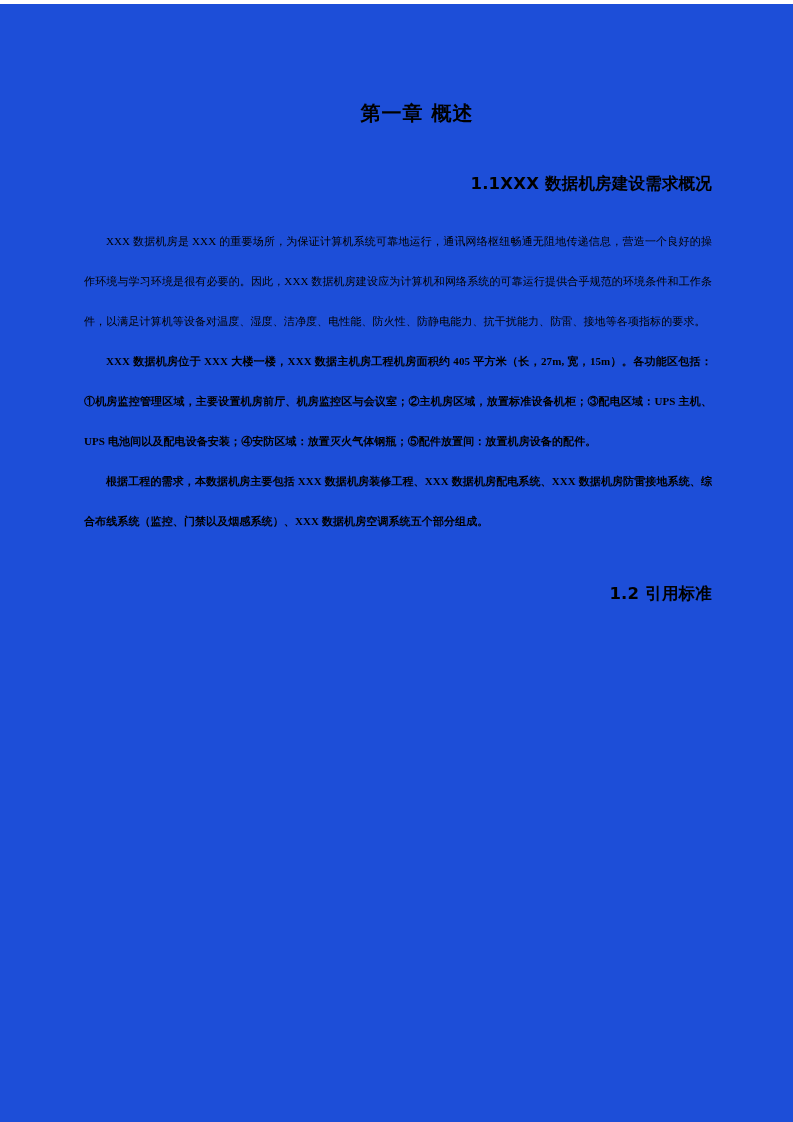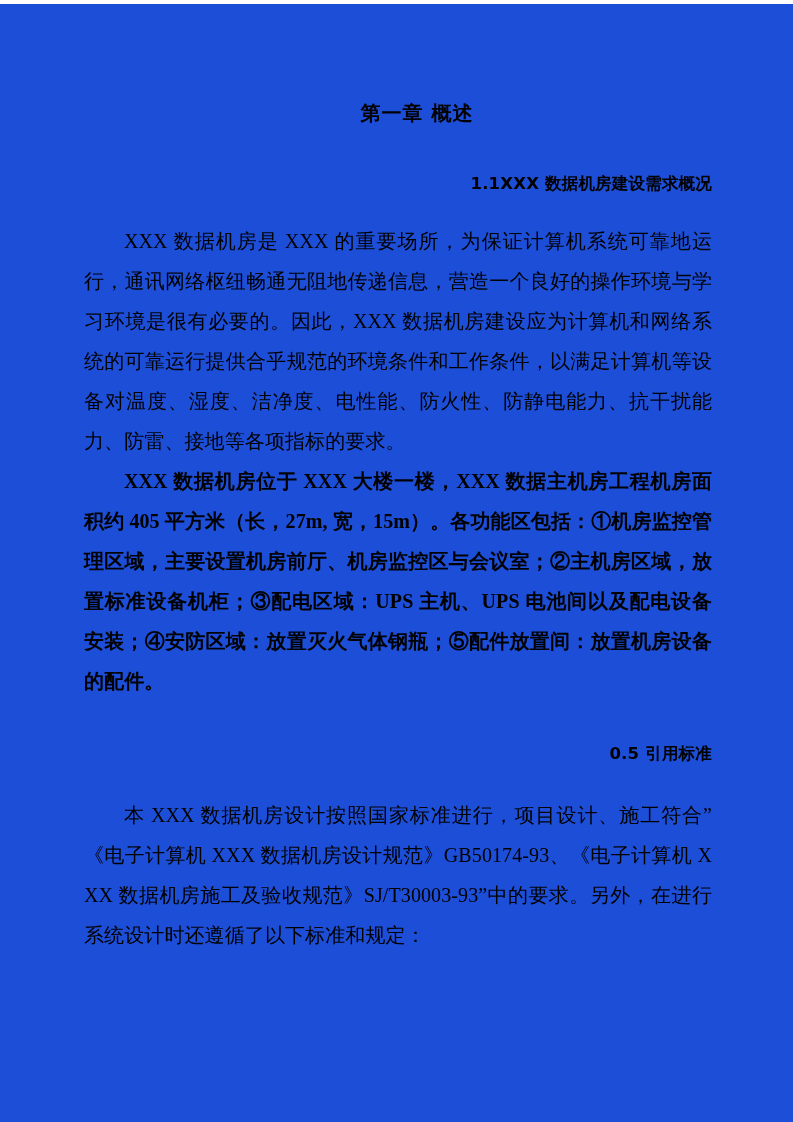--- a/index.html
+++ b/index.html
@@ -43,21 +43,21 @@
     letter-spacing: 0.2px;
     margin: 0 0 26px 0;
     text-align: right;
   }
   .section-heading.second {
     margin-top: 42px;
     margin-bottom: 30px;
   }
   p.body-par {
     font-family: "Liberation Serif", "DejaVu Serif", serif;
-    font-size: 20px;
+    font-size: 11px;
     line-height: 40px;
     margin: 0 0 0 0;
     text-align: justify;
     text-justify: inter-ideograph;
     text-indent: 2em;
     letter-spacing: 0.1px;
     word-break: break-all;
   }
   p.body-par + p.body-par {
     margin-top: 0;
@@ -71,19 +71,19 @@
   <div class="content">
 
     <h1 class="doc-title">第一章  概述</h1>
 
     <h2 class="section-heading">1.1XXX 数据机房建设需求概况</h2>
 
     <p class="body-par">XXX 数据机房是 XXX 的重要场所，为保证计算机系统可靠地运行，通讯网络枢纽畅通无阻地传递信息，营造一个良好的操作环境与学习环境是很有必要的。因此，XXX 数据机房建设应为计算机和网络系统的可靠运行提供合乎规范的环境条件和工作条件，以满足计算机等设备对温度、湿度、洁净度、电性能、防火性、防静电能力、抗干扰能力、防雷、接地等各项指标的要求。</p>
 
     <p class="body-par">XXX 数据机房位于 XXX 大楼一楼，XXX 数据主机房工程机房面积约 405 平方米（长，27m, 宽，15m）。各功能区包括：①机房监控管理区域，主要设置机房前厅、机房监控区与会议室；②主机房区域，放置标准设备机柜；③配电区域：UPS 主机、UPS 电池间以及配电设备安装；④安防区域：放置灭火气体钢瓶；⑤配件放置间：放置机房设备的配件。</p>
 
+    <p class="body-par">根据工程的需求，本数据机房主要包括 XXX 数据机房装修工程、XXX 数据机房配电系统、XXX 数据机房防雷接地系统、综合布线系统（监控、门禁以及烟感系统）、XXX 数据机房空调系统五个部分组成。</p>
 
-    <h2 class="section-heading second">0.5 引用标准</h2>
+    <h2 class="section-heading second">1.2 引用标准</h2>
 
-    <p class="body-par">本 XXX 数据机房设计按照国家标准进行，项目设计、施工符合”《电子计算机 XXX 数据机房设计规范》GB50174-93、《电子计算机 XXX 数据机房施工及验收规范》SJ/T30003-93”中的要求。另外，在进行系统设计时还遵循了以下标准和规定：</p>
 
   </div>
 </div>
 
 </body></html>

